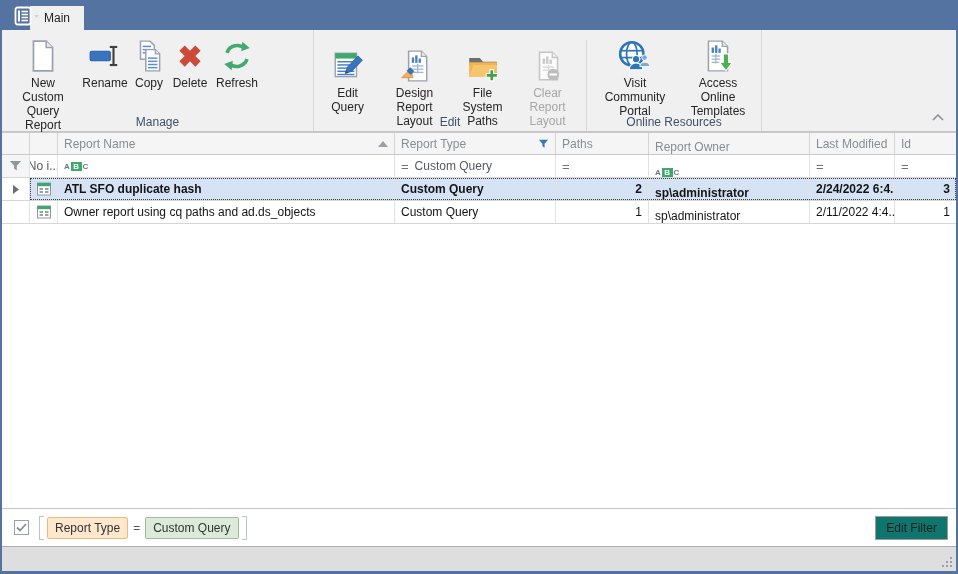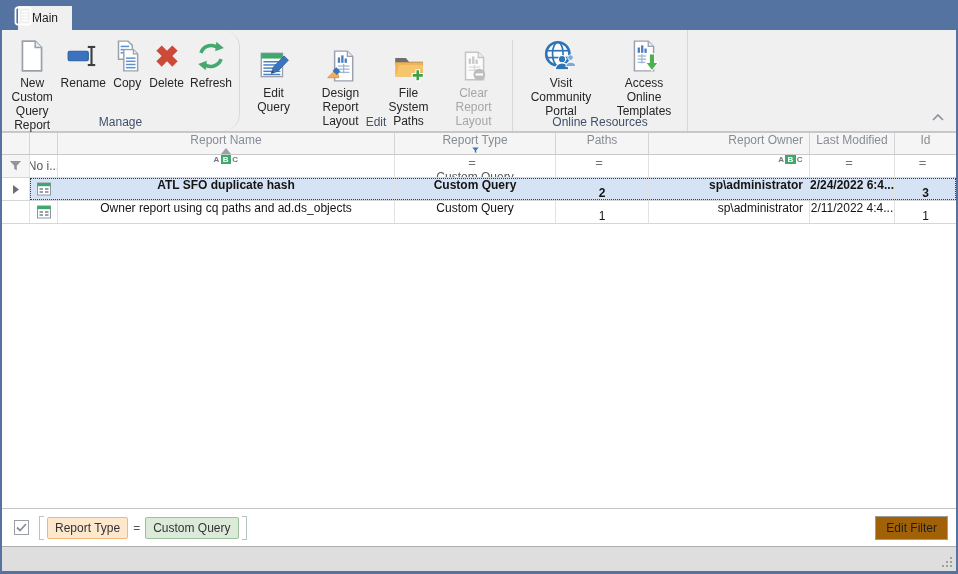--- a/index.html
+++ b/index.html
@@ -7,36 +7,36 @@
   body { font-family:"Liberation Sans","DejaVu Sans",sans-serif; }
   .window{
     width:958px; height:574px; background:#fff; position:relative;
     border-left:2px solid #5573a0; border-right:2px solid #5573a0; border-bottom:3px solid #5573a0;
     display:flex; flex-direction:column; overflow:hidden;
   }
   
   .tabbar{ height:30px; background:#5573a0; display:flex; align-items:flex-end; flex:none; }
   .appmenu{ position:absolute; left:12px; top:6px; width:30px; height:20px; display:flex; align-items:center; cursor:pointer; }
   .appmenu svg{ display:block; }
-  .tab{ height:24px; margin-left:16px; padding:0 14px; background:#f0f0f0; color:#1e1e1e;
+  .tab{ height:24px; margin-left:28px; padding:0 14px; background:#f0f0f0; color:#1e1e1e;
         font-size:12px; display:flex; align-items:center; cursor:pointer; }
   
   .ribbon{ height:102px; background:#f0f0f0; border-bottom:1px solid #c6c6c6; display:flex; position:relative; flex:none; }
   .rgroup{ position:relative; border-right:1px solid #d8d8d8; padding:5px 4px 18px 4px; display:flex; align-items:flex-start; }
   .rgroup-label{ position:absolute; left:0; right:0; bottom:2px; text-align:center; font-size:12px; color:#41506a; }
   .rbtn{ display:flex; flex-direction:column; align-items:center; padding:2px 3px; cursor:pointer; }
   .rbtn .icon{ height:38px; display:flex; align-items:center; justify-content:center; }
   .rbtn .lbl{ font-size:12px; line-height:1.16; color:#262626; text-align:center; margin-top:2px; }
   .rbtn.disabled{ cursor:default; }
   .rbtn.disabled .lbl{ color:#a6a6a6; }
   .ribbon-collapse{ position:absolute; right:12px; bottom:6px; cursor:pointer; }
   
   .grid{ flex:1; background:#fff; border-top:1px solid #c9c9c9; overflow:hidden; font-size:12px; }
   .grow{ display:flex; width:100%; }
-  .gcell{ border-right:1px solid #e2e2e2; padding:0 6px; display:flex; align-items:center; overflow:hidden; white-space:nowrap;flex-direction:column; }
+  .gcell{ border-right:1px solid #e2e2e2; padding:0 6px; display:flex; align-items:center; overflow:hidden; white-space:nowrap; }
   .c-ind{ width:28px; flex:none; justify-content:center; padding:0; }
   .c-icn{ width:28px; flex:none; justify-content:center; padding:0 2px; }
   .c-name{ width:337px; flex:none; }
   .c-type{ width:161px; flex:none; }
   .c-paths{ width:93px; flex:none; }
   .c-owner{ width:161px; flex:none;align-items:flex-end; }
   .c-mod{ width:85px; flex:none; }
   .c-id{ flex:1; }
   .hdr{ height:22px; background:#f5f5f5; border-bottom:1px solid #c9c9c9; color:#878d95; }
   .hdr .gcell{ border-right:1px solid #d4d4d4; justify-content:space-between; }
@@ -55,21 +55,21 @@
   .fcheck{ width:15px; height:15px; border:1px solid #9aa0a6; background:#fff; display:flex; align-items:center; justify-content:center; cursor:pointer; }
   .fcrit{ display:flex; align-items:center; margin-left:10px; height:26px; }
   .bracket{ width:5px; height:24px; border:1px solid #b9c6bb; }
   .bracket.l{ border-right:none; }
   .bracket.r{ border-left:none; }
   .chip{ font-size:12px; color:#333; padding:3px 7px; border-radius:2px; margin:0 3px; cursor:pointer; }
   .chip.field{ background:#fde7cd; border:1px solid #f2b879; }
   .chip.value{ background:#dcead9; border:1px solid #9dbf9e; }
   .fop{ color:#555; font-size:12px; margin:0 2px; cursor:pointer; }
   .fspacer{ flex:1; }
-  .editfilter{ font-size:12px; color:#1e1e1e; background:#a16207; border:1px solid #9c9c9c; padding:4px 10px; cursor:pointer; }
+  .editfilter{ font-size:12px; color:#1e1e1e; background:#0f766e; border:1px solid #9c9c9c; padding:4px 10px; cursor:pointer; }
   
   .statusbar{ height:25px; background:#dedede; border-top:1px solid #aeaeae; position:relative; flex:none; }
   .grip{ position:absolute; right:3px; bottom:3px; }
 </style>
 </head>
 <body>
 
 <div class="window">
 
   <div class="tabbar">
@@ -86,21 +86,21 @@
         <polygon points="20,9 25,9 22.5,12" fill="#cfd6e2"></polygon>
       </svg>
     </div>
     <div class="tab">
       <span>Main</span>
     </div>
   </div>
 
   <div class="ribbon">
 
-    <div class="rgroup" style="width:238px;border-radius:17px;">
+    <div class="rgroup" style="width:312px;">
       <div class="rbtn" style="width:74px">
         <span class="icon">
           <svg width="34" height="34" viewBox="0 0 32 32">
             <path d="M7 2 h12 l6 6 v22 H7 Z" fill="#fff" stroke="#9aa1ad" stroke-width="1.6"></path>
             <path d="M19 2 v6 h6" fill="#e9edf2" stroke="#9aa1ad" stroke-width="1.4"></path>
           </svg>
         </span>
         <span class="lbl">New Custom Query Report</span>
       </div>
       <div class="rbtn" style="width:50px">

